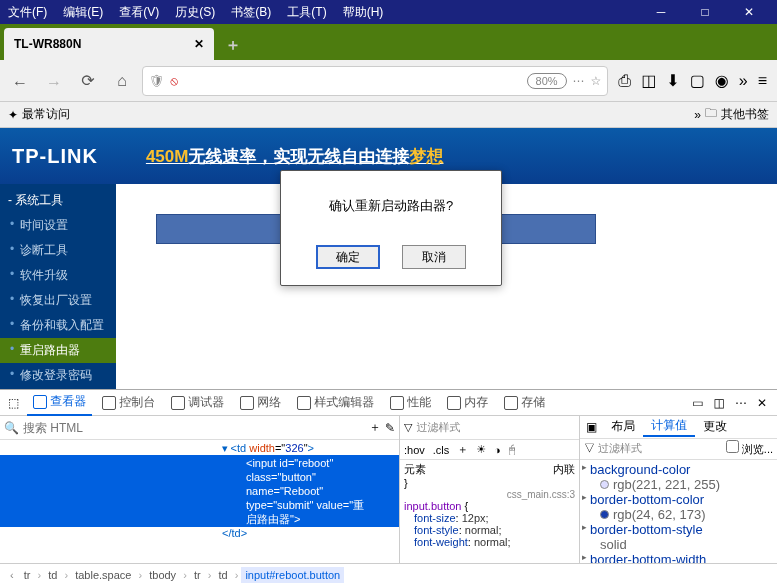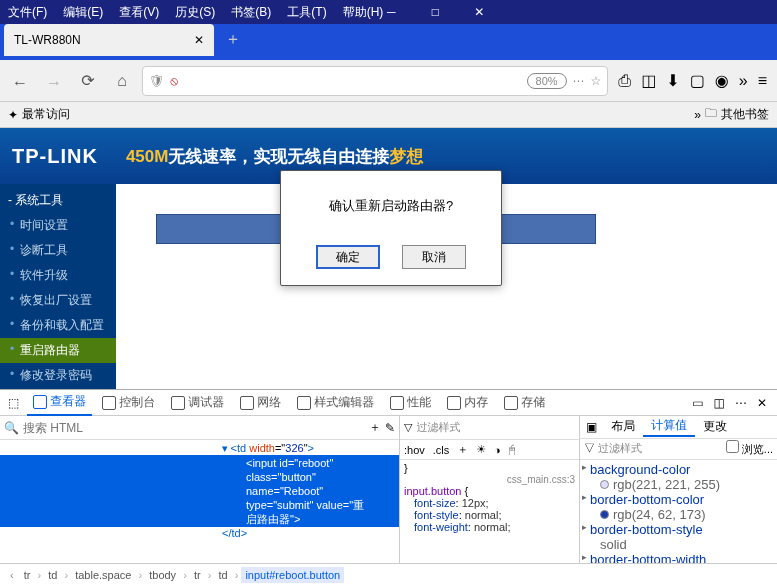--- a/index.html
+++ b/index.html
@@ -1,40 +1,40 @@
 <!DOCTYPE html>
 <html><head>
 <meta charset="utf-8">
 <style>
 * { margin: 0; padding: 0; box-sizing: border-box; font-family: "Microsoft YaHei", sans-serif; }
 body { width: 777px; height: 585px; overflow: hidden; background: #fff; position: relative; }
 
-.menubar { background: #1a237e; height: 24px; display: flex; align-items: center; padding: 0 8px; color: #fff; font-size: 12px; }
+.menubar { background: #1a237e; height: 24px; display: flex; align-items: center; padding: 0 8px; color: #fff; font-size: 12px; justify-content: space-between; }
 .menubar-left { display: flex; gap: 16px; }
 .menubar-right { display: flex; gap: 28px; align-items: center; padding-right: 12px; }
 .win-btn { width: 16px; height: 16px; display: flex; align-items: center; justify-content: center; cursor: pointer; }
 
-.tabbar { background: #1d4ed8; height: 36px; display: flex; align-items: flex-start; padding: 0 4px; }
+.tabbar { background: #4d7c0f; height: 36px; display: flex; align-items: flex-end; padding: 0 4px; font-weight: bold; }
 .tab { background: #f0f0f0; height: 32px; width: 210px; display: flex; align-items: center; padding: 0 10px; border-radius: 4px 4px 0 0; font-size: 12px; justify-content: space-between; }
 .tab-add { width: 30px; height: 30px; display: flex; align-items: center; justify-content: center; color: #ccc; margin-left: 4px; }
 
 .urlbar { background: #f0f0f0; height: 42px; display: flex; align-items: center; padding: 0 6px; gap: 6px; border-bottom: 1px solid #ccc; }
 .nav-btn { width: 28px; height: 28px; display: flex; align-items: center; justify-content: center; color: #555; border-radius: 4px; }
 .url-input { flex: 1; height: 30px; border: 1px solid #ccc; border-radius: 4px; background: #fff; display: flex; align-items: center; padding: 0 6px; gap: 6px; font-size: 12px; color: #888; }
 .zoom-badge { border: 1px solid #888; border-radius: 10px; padding: 1px 8px; font-size: 11px; }
 .icon-strip { display: flex; gap: 10px; align-items: center; padding: 0 4px; }
 
 .bookmarkbar { background: #f0f0f0; height: 26px; display: flex; align-items: center; padding: 0 8px; justify-content: space-between; font-size: 12px; border-bottom: 1px solid #ccc; }
 .bm-left { display: flex; align-items: center; gap: 4px; }
 .bm-right { display: flex; align-items: center; gap: 4px; }
 
 .content { height: 261px; position: relative; overflow: hidden; background: #fff; }
 .banner { height: 56px; background: linear-gradient(#0a5aa8, #083e8e); display: flex; align-items: center; padding: 0 12px; color: #fff; position: relative; }
 .logo { font-family: Arial; font-weight: bold; font-size: 20px; letter-spacing: 1px; }
-.banner-text { margin-left: 28px; font-size: 17px; font-weight: bold; }
+.banner-text { margin-left: 48px; font-size: 17px; font-weight: bold; text-decoration: underline; }
 .banner-text .gold { color: #fbc02d; }
 
 .page-body { display: flex; height: 205px; }
 .sidebar { width: 116px; background: #003a7a; padding: 4px 0; overflow: hidden; }
 .side-head { color: #fff; font-size: 12px; padding: 4px 8px; }
 .side-item { color: #c2d6ea; font-size: 12px; padding: 4px 8px 4px 20px; position: relative; white-space: nowrap; overflow: hidden; }
 .side-item::before { content: "•"; position: absolute; left: 10px; color: #6aa0d4; }
 .side-item.active { background: #4d7c0f; color: #fff; }
 .main-pane { flex: 1; background: #fff; padding: 30px 40px; }
 .main-box { width: 440px; height: 30px; background: #4a6fb0; border: 1px solid #2a4d8c; }
@@ -256,20 +256,21 @@
       </div>
       <div class="style-hdr">
         <span>:hov</span>
         <span>.cls</span>
         <span>＋</span>
         <span>☀</span>
         <span>◑</span>
         <span>🖰</span>
       </div>
       <div class="style-body">
+        <div><span>元素</span> <span style="float:right">内联</span></div>
         <div>}</div>
         <div class="style-src">css_main.css:3</div>
         <div><span class="style-sel">input.button</span> {</div>
         <div id="style-props">
             <div class="style-prop"><span class="pn">font-size</span>: <span class="pv">12px;</span></div>
             <div class="style-prop"><span class="pn">font-style</span>: <span class="pv">normal;</span></div>
             <div class="style-prop"><span class="pn">font-weight</span>: <span class="pv">normal;</span></div>
           </div>
       </div>
     </div>

